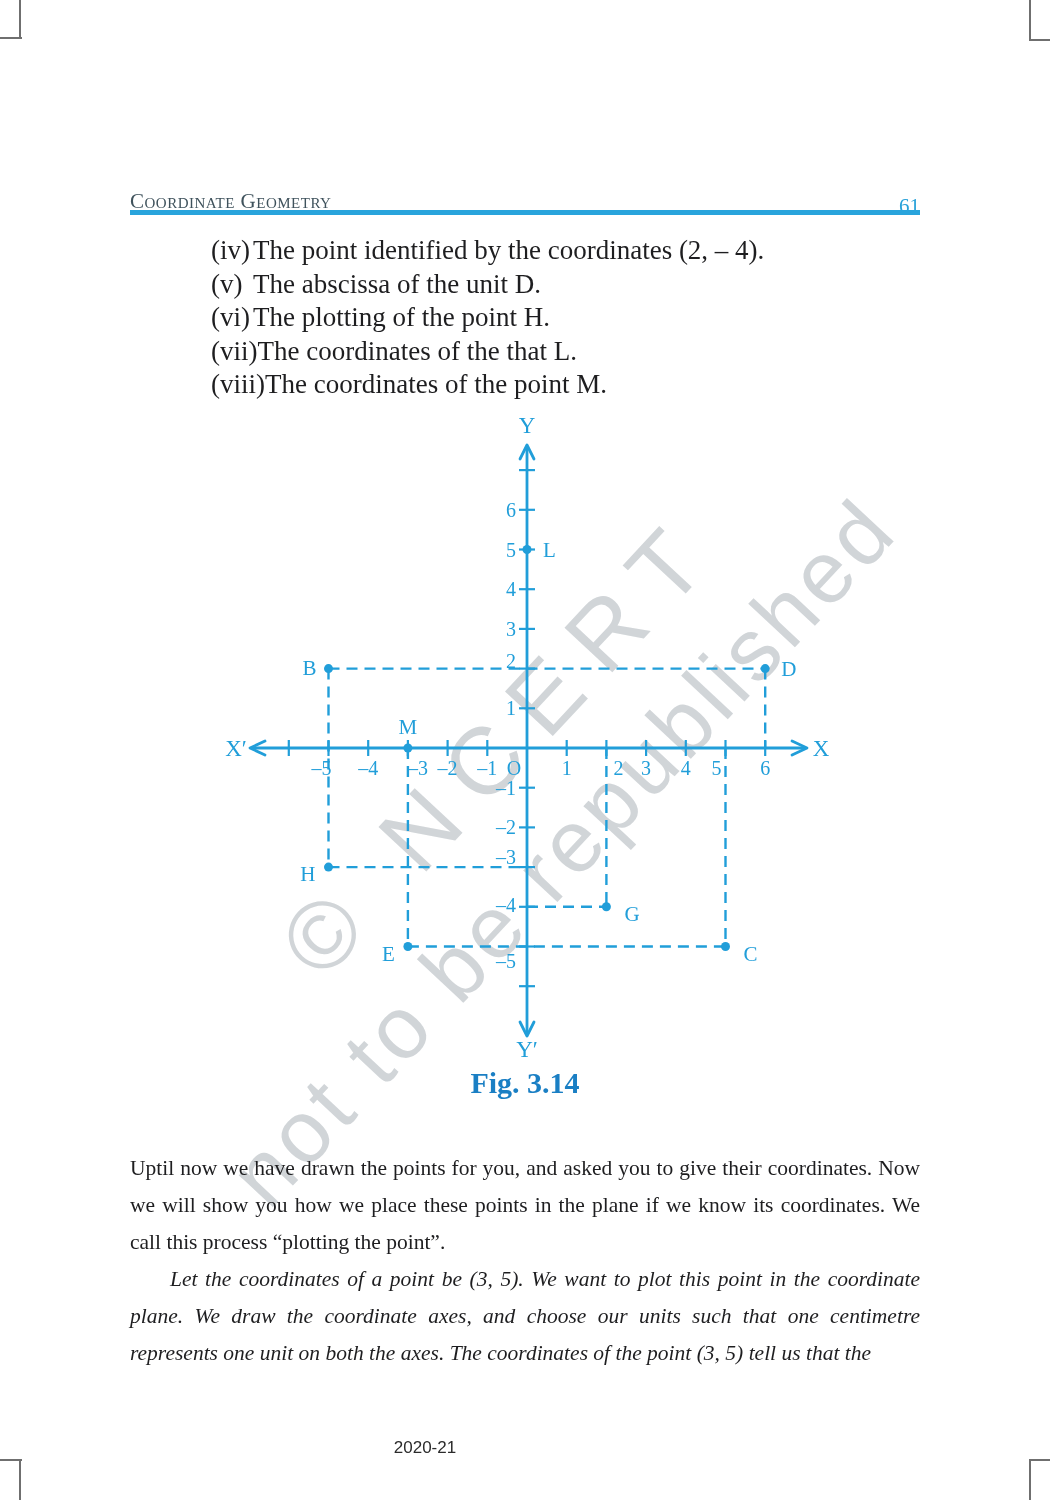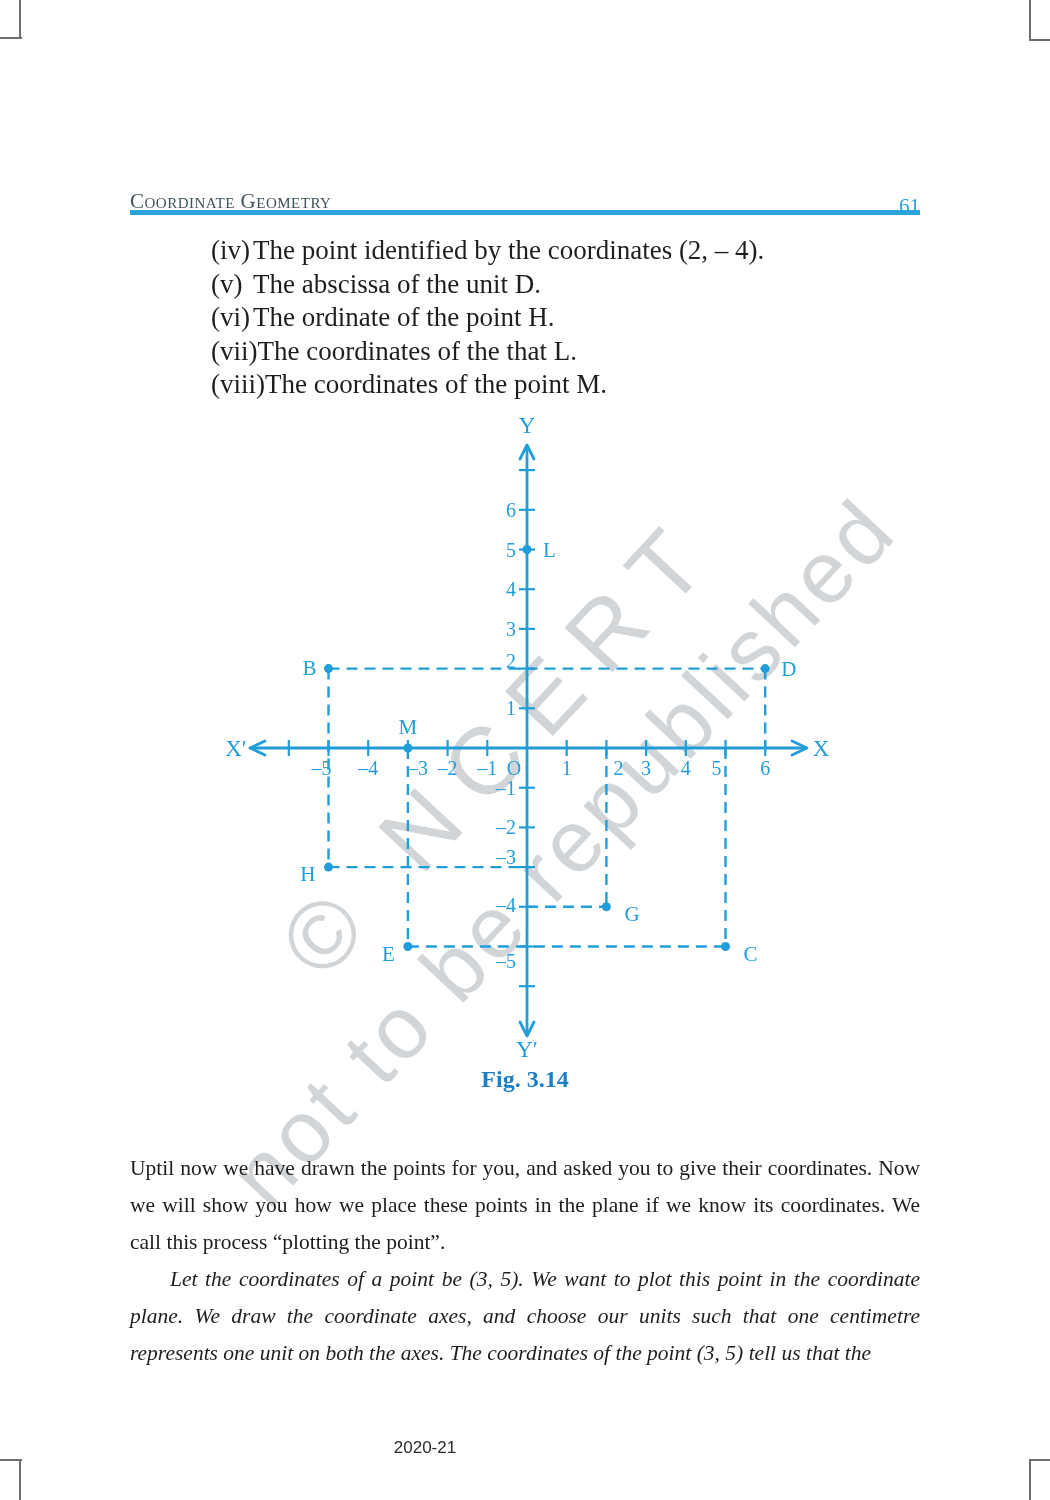--- a/index.html
+++ b/index.html
@@ -45,21 +45,21 @@
   }
   
   .q-list { position: absolute; left: 211px; top: 234px; width: 700px; font-size: 27px; }
   .q-item { line-height: 33.5px; }
   .q-label { display: inline-block; min-width: 42px; }
   
   .figure-svg { position: absolute; left: 220px; top: 408px; }
   .figure-svg text { font-family: "Liberation Serif", serif; }
   .fig-caption {
     position: absolute; left: 0; top: 1066px; width: 1050px;
-    text-align: center; font-size: 24px; font-weight: bold; color: #1a7fc4;
+    text-align: center; font-size: 30px; font-weight: bold; color: #1a7fc4;
   }
   
   .section-heading {
     position: absolute; left: 130px; top: 1106px; width: 800px;
     font-size: 27px; font-weight: bold; color: #1a7fc4;
   }
   
   .para {
     position: absolute; left: 130px; width: 790px;
     font-size: 21.5px; line-height: 37px; text-align: justify;
@@ -100,21 +100,21 @@
     <div class="rule"></div>
 
     <div class="q-list">
       <div class="q-item">
         <span class="q-label">(iv)</span><span>The point identified by the coordinates (2, – 4).</span>
       </div>
       <div class="q-item">
         <span class="q-label">(v)</span><span>The abscissa of the unit D.</span>
       </div>
       <div class="q-item">
-        <span class="q-label">(vi)</span><span>The ordinate of the point H.</span>
+        <span class="q-label">(vi)</span><span>The plotting of the point H.</span>
       </div>
       <div class="q-item">
         <span class="q-label">(vii)</span><span>The coordinates of the that L.</span>
       </div>
       <div class="q-item">
         <span class="q-label">(viii)</span><span>The coordinates of the point M.</span>
       </div>
     </div>
 
     <svg class="figure-svg" width="620" height="668" viewBox="0 0 620 668">

